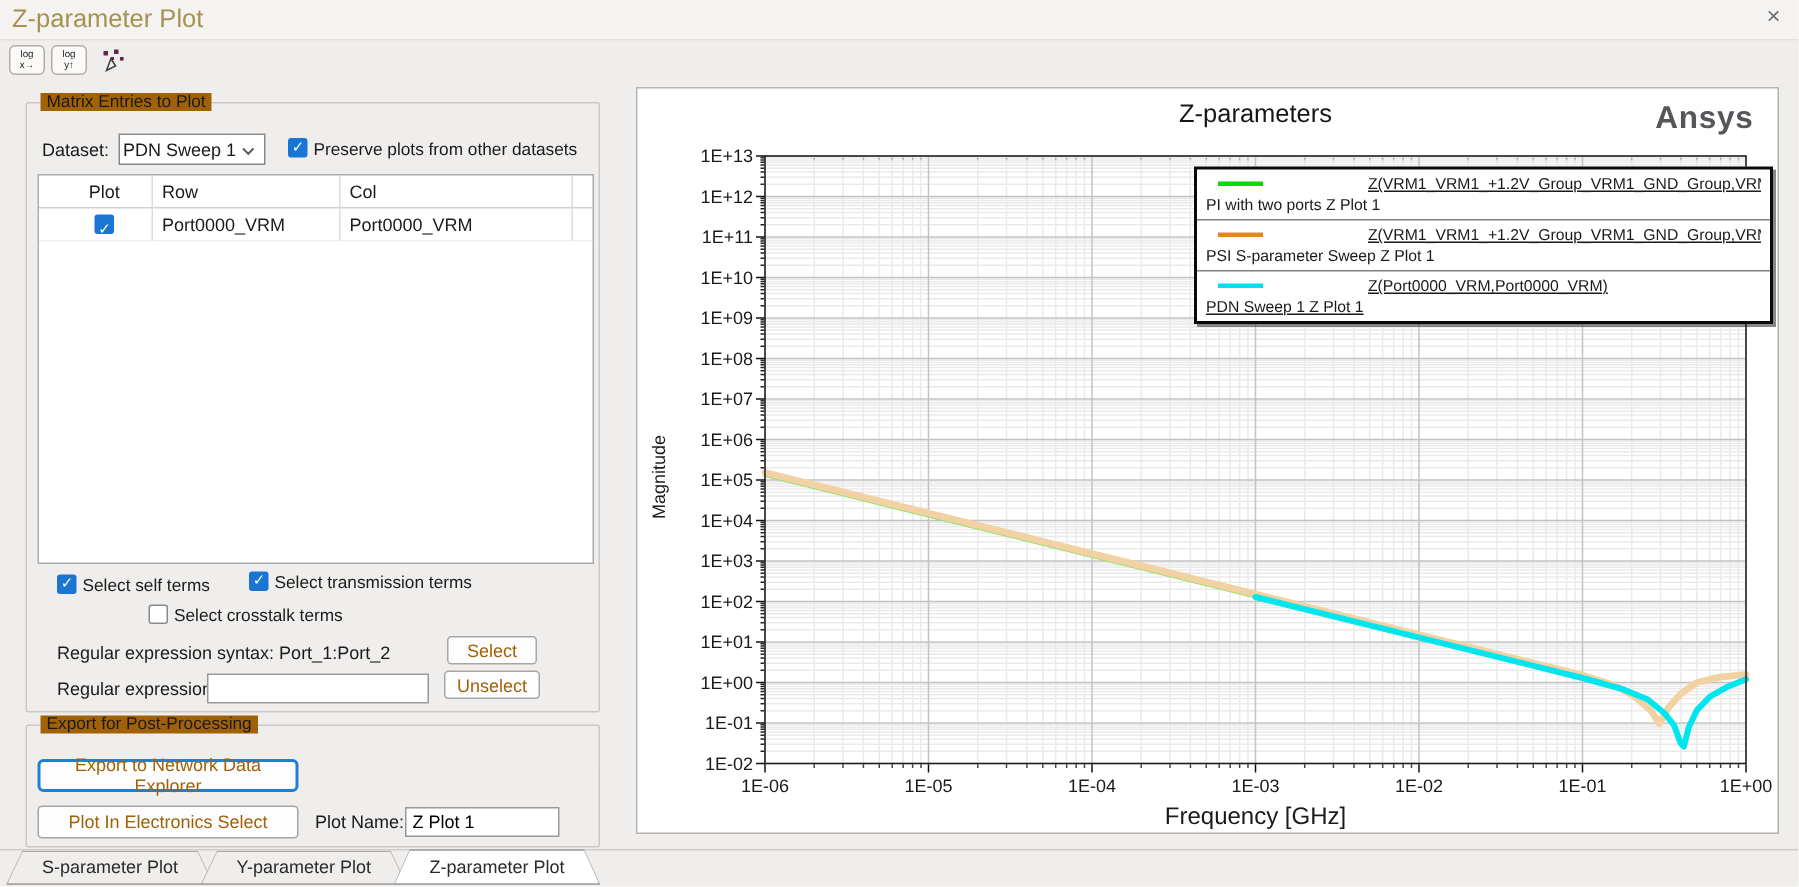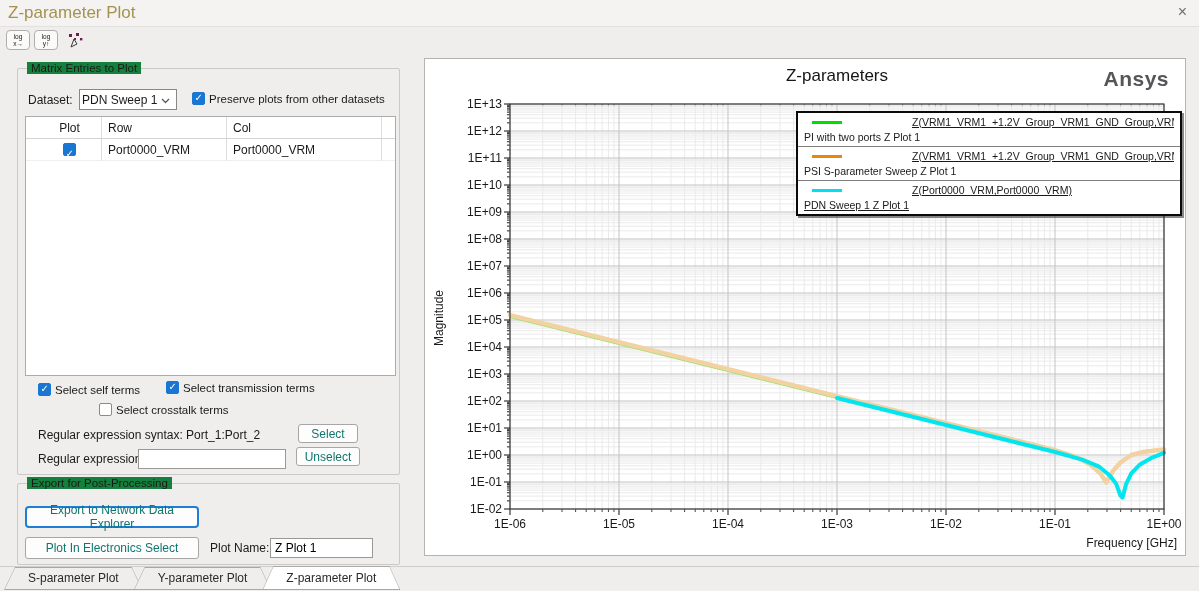--- a/index.html
+++ b/index.html
@@ -14,21 +14,21 @@
   .win-close{position:absolute;right:12px;top:4px;font-size:16px;color:#6f6f6f;cursor:default;line-height:16px;}
   
   .toolbar{position:absolute;left:0;top:27px;width:100%;height:26px;display:flex;align-items:center;padding-left:6px;box-sizing:border-box;}
   .tb-btn{width:24px;height:20px;margin-right:4px;border:1px solid #b0aeac;border-radius:4px;background:#fbfaf9;
     display:inline-flex;flex-direction:column;align-items:center;justify-content:center;padding:0;cursor:default;}
   .tb-btn span{font-size:6.5px;line-height:7px;color:#222;font-family:"Liberation Sans",sans-serif;}
   .tb-ico{margin-left:5px;display:inline-flex;}
   
   .left-panel{position:absolute;left:0;top:58px;width:412px;height:500px;}
   .groupbox{position:absolute;border:1px solid #cbc9c7;border-radius:2px;}
-  .gb-label{position:absolute;top:-7px;left:9px;background:#15803d;padding:0 4px;font-size:11.5px;color:#1a1a1a;}
+  .gb-label{position:absolute;top:-7px;left:9px;background:#a16207;padding:0 4px;font-size:11.5px;color:#1a1a1a;}
   .gb1{left:17px;top:10px;width:381px;height:405px;}
   .gb2{left:17px;top:425px;width:381px;height:80px;}
   .lbl{font-size:12px;}
   
   .combo{position:absolute;width:98px;height:21px;border:1px solid #8a8886;background:#fff;display:flex;align-items:center;padding-left:2px;box-sizing:border-box;}
   .combo svg{position:absolute;right:6px;top:8px;}
   
   .cb{display:inline-block;width:13px;height:13px;border:1px solid #8a8a8a;border-radius:2px;background:#fff;box-sizing:border-box;position:relative;vertical-align:-2px;}
   .cb[data-checked="true"]{background:#1976d2;border-color:#1976d2;}
   .cb[data-checked="true"]::after{content:'✓';position:absolute;left:1.5px;top:-1px;color:#fff;font-size:10px;}
@@ -37,30 +37,30 @@
   .mtable{position:absolute;left:7px;top:47px;width:371px;height:260px;border:1px solid #ababab;background:#fff;box-sizing:border-box;}
   .trow{display:flex;height:22px;line-height:22px;}
   .thead .tcell{border-bottom:1px solid #d2d2d2;}
   .tcell{border-right:1px solid #dcdcdc;box-sizing:border-box;padding-left:6px;overflow:hidden;white-space:nowrap;font-size:12px;}
   .tc0{width:76px;text-align:center;padding-left:12px;}
   .tc1{width:125px;}
   .tc2{width:155px;}
   .tc3{width:13px;border-right:none;}
   .tdata .tcell{border-bottom:1px solid #efefef;}
   
-  .btn{position:absolute;background:#fdfdfd;border:1px solid #a8a6a4;border-radius:3px;font-size:12px;color:#0f766e;
+  .btn{position:absolute;background:#fdfdfd;border:1px solid #a8a6a4;border-radius:3px;font-size:12px;color:#a16207;
     display:flex;align-items:center;justify-content:center;box-sizing:border-box;cursor:default;font-family:"Liberation Sans",sans-serif;}
   .btn.default{border:2px solid #1f7fd4;border-radius:4px;}
   .tinput{position:absolute;border:1px solid #9a9896;background:#fff;height:20px;box-sizing:border-box;font-size:12px;padding:0 4px;font-family:"Liberation Sans",sans-serif;}
   
   .chart-panel{position:absolute;left:424px;top:58px;width:762px;height:498px;background:#fff;border:1px solid #b5b3b1;box-sizing:border-box;}
   .chart-title{position:absolute;left:85px;top:7px;width:654px;text-align:center;font-size:17px;color:#161616;}
   .brand{position:absolute;right:16px;top:8px;font-size:21px;font-weight:bold;color:#54565a;letter-spacing:0.5px;}
   .ylab{position:absolute;left:-36px;top:252px;width:100px;text-align:center;font-size:12px;transform:rotate(-90deg);}
-  .xlab{position:absolute;left:98px;top:477px;width:654px;text-align:right;font-size:12px;}
+  .xlab{position:absolute;left:85px;top:477px;width:654px;text-align:center;font-size:16px;}
   #plot-svg{position:absolute;left:0;top:0;}
   .ytick{position:absolute;left:0;width:77px;text-align:right;font-size:12px;}
   .xtick{position:absolute;width:70px;text-align:center;font-size:12px;}
   
   .legend{position:absolute;left:371px;top:52px;width:386px;background:#fff;border:2px solid #0a0a0a;box-shadow:2px 2px 0 rgba(40,40,40,0.55);box-sizing:border-box;z-index:5;}
   .lg-entry{position:relative;padding:2px 6px 2px;border-bottom:1px solid #808080;}
   .lg-entry:last-child{border-bottom:none;}
   .lg-row1{position:relative;height:15px;line-height:15px;padding-left:108px;overflow:hidden;white-space:nowrap;}
   .lg-swatch{position:absolute;left:8px;top:6px;width:30px;height:3px;}
   .lg-name{font-size:10.5px;text-decoration:underline;}

